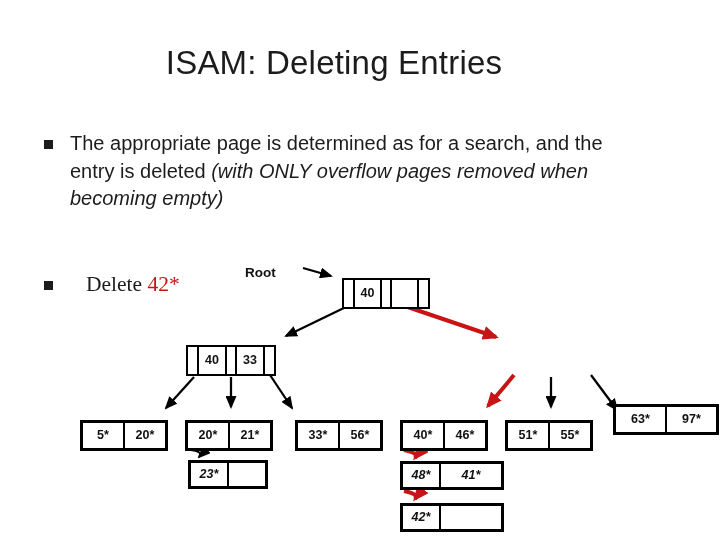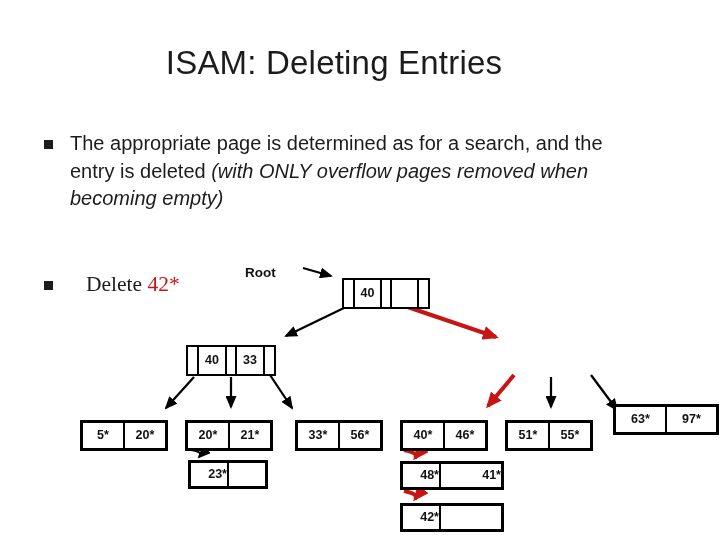--- a/index.html
+++ b/index.html
@@ -31,21 +31,21 @@
         font-weight:bold;font-size:12.5px;color:#111;}
   .inode{border:2px solid #000;height:31px;}
   .inode .p{width:9px;border-right:2px solid #000;}
   .inode .p.mid{width:8px;}
   .inode .p.last{border-right:none;}
   .inode .k{flex:1;border-right:2px solid #000;text-align:center;line-height:26px;}
   .leaf,.ovf{border:3px solid #000;}
   .leaf{height:31px;width:88px;}
   .ovf{height:29px;width:104px;}
   .leaf .c{flex:1;border-right:2px solid #000;text-align:center;line-height:25px;}
-  .ovf .c{flex:1;border-right:2px solid #000;text-align:right;line-height:23px;}
+  .ovf .c{flex:1;border-right:2px solid #000;text-align:center;line-height:23px;font-style:italic;}
   .ovf .c.c1{flex:0 0 36px;}
   .node .c.last{border-right:none;}
 </style>
 </head>
 <body>
 
 <div class="slide">
 
   <div class="title">ISAM: Deleting Entries</div>
 

